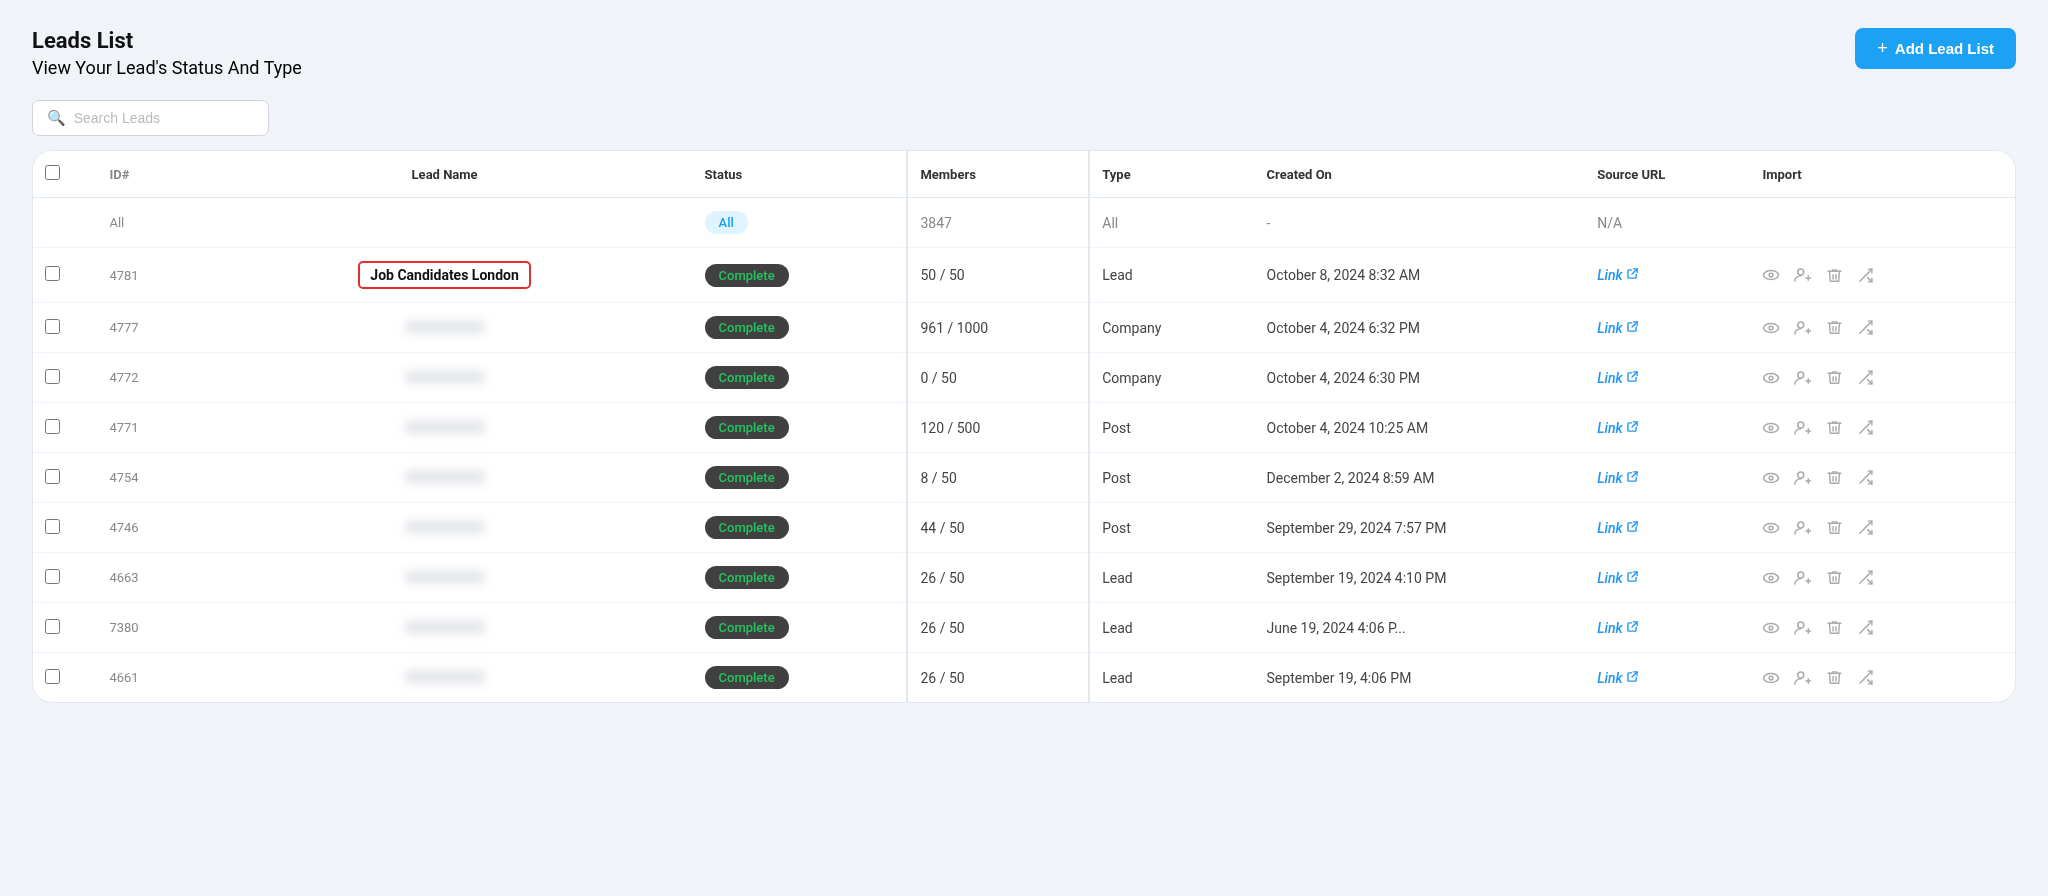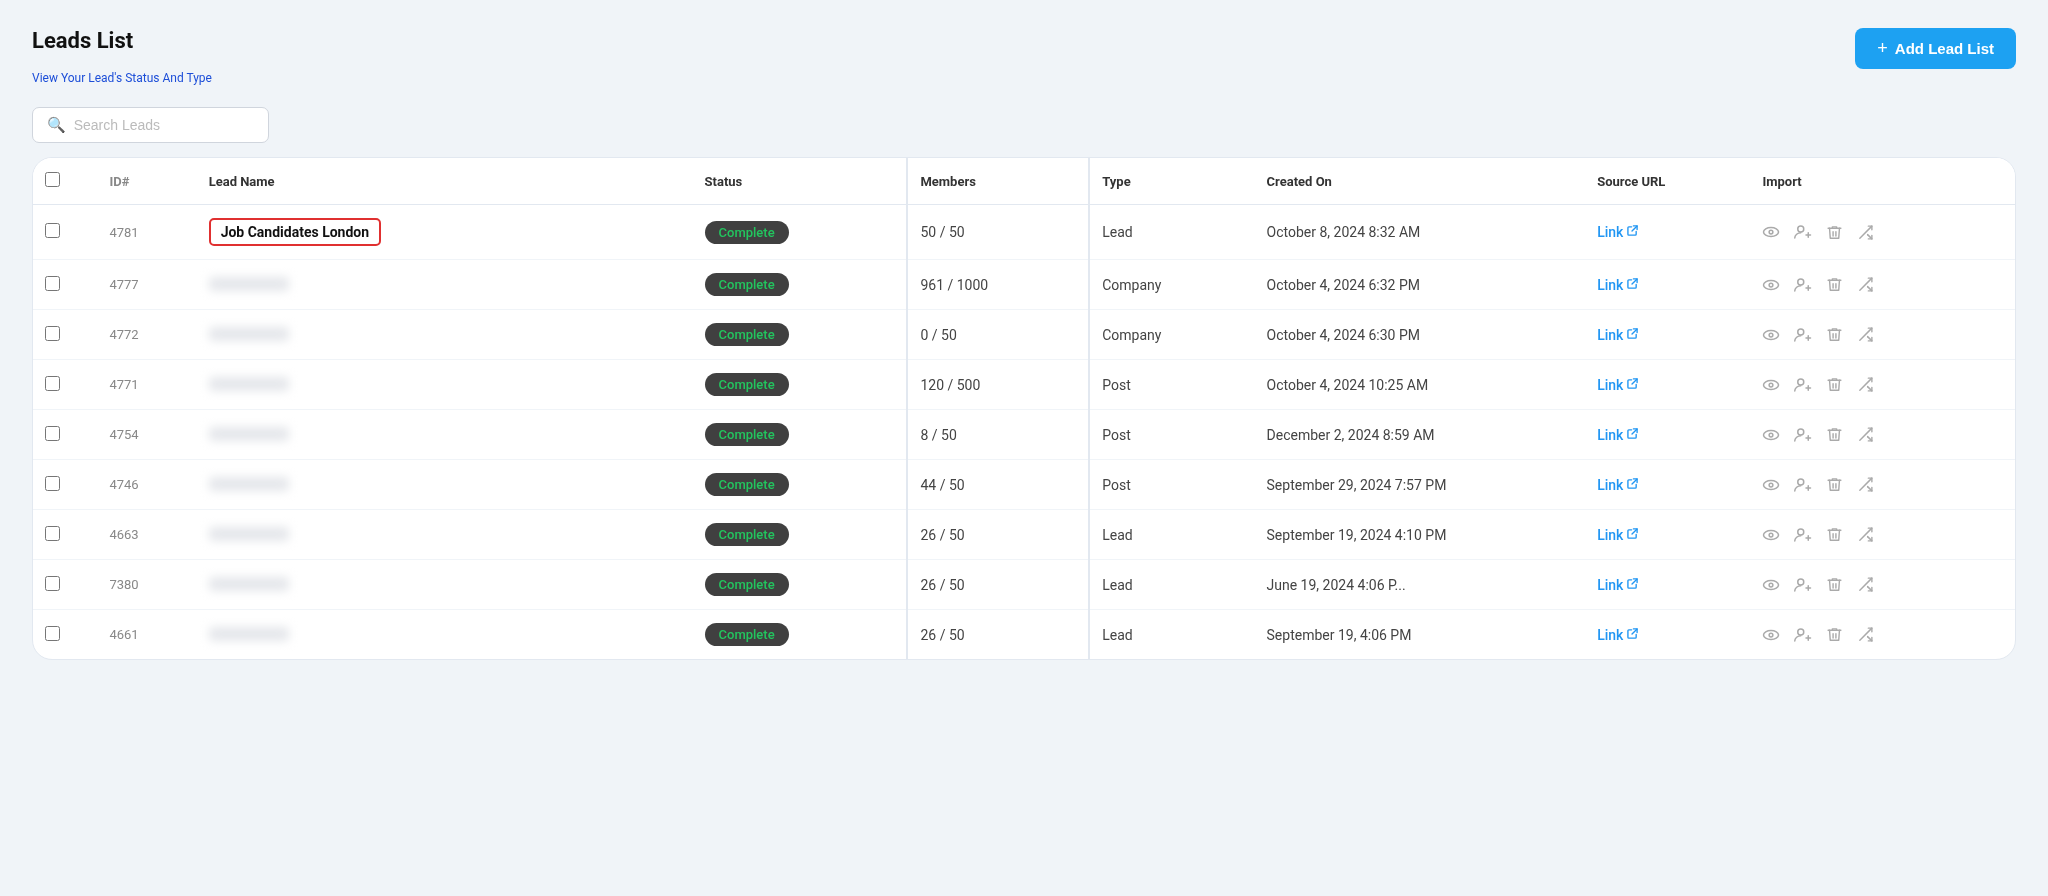--- a/index.html
+++ b/index.html
@@ -20,23 +20,23 @@
       justify-content: space-between;
       margin-bottom: 22px;
     }
     .header-title {
       font-size: 22px;
       font-weight: 700;
       color: #111;
       line-height: 1.2;
     }
     .header-subtitle {
-      font-size: 12px;
-      color: #1d4ed8;
-      margin-top: 17px;
+      font-size: 18px;
+      color: #000000;
+      margin-top: 3px;
     }
     .add-lead-btn {
       background: #1da1f2;
       color: #fff;
       border: none;
       border-radius: 8px;
       padding: 10px 22px;
       font-size: 15px;
       font-weight: 600;
       cursor: pointer;
@@ -145,21 +145,21 @@
       font-size: 14px;
       color: #444;
       vertical-align: middle;
     }
     tbody td.members-col {
       border-left: 2px solid #e2e8f0;
       border-right: 2px solid #e2e8f0;
     }
     .checkbox-col { width: 36px; }
     .id-col { width: 60px; color: #888; font-size: 13px; }
-    .lead-name-col { width: 300px; }
+    .lead-name-col { width: 300px; text-align: center; }
     .status-col { width: 130px; }
     .members-col { width: 110px; }
     .type-col { width: 100px; }
     .created-col { width: 200px; }
     .source-col { width: 100px; }
     .actions-col { width: 160px; }
 
     .status-badge {
       display: inline-block;
       padding: 4px 14px;
@@ -196,20 +196,21 @@
       color: #111;
     }
 
     .link-cell {
       color: #2196f3;
       font-weight: 500;
       display: flex;
       align-items: center;
       gap: 4px;
       cursor: pointer;
+      font-style: italic;
     }
     .link-cell .ext-icon { font-size: 11px; }
 
     .actions-cell {
       display: flex;
       align-items: center;
       gap: 14px;
     }
     .action-icon {
       color: #aaa;
@@ -263,20 +264,33 @@
           <th class="lead-name-col">Lead Name</th>
           <th class="status-col">Status</th>
           <th class="members-col members-col">Members</th>
           <th class="type-col">Type</th>
           <th class="created-col">Created On</th>
           <th class="source-col">Source URL</th>
           <th class="actions-col">Import</th>
         </tr>
       </thead>
       <tbody id="table-body">
+      <tr class="all-row">
+      <td class="checkbox-col"></td>
+      <td class="id-col" style="color:#888;">All</td>
+      <td class="lead-name-col"></td>
+      <td class="status-col">
+        <span class="status-badge badge-all">All</span>
+      </td>
+      <td class="members-col members-col">3847</td>
+      <td class="type-col">All</td>
+      <td class="created-col">-</td>
+      <td class="source-col">N/A</td>
+      <td class="actions-col"></td>
+    </tr>
           <tr class="highlighted-row">
       <td class="checkbox-col">
         <input type="checkbox" style="">
       </td>
       <td class="id-col">4781</td>
       <td class="lead-name-col"><div class="lead-name-box">Job Candidates London</div></td>
       <td class="status-col">
         <span class="status-badge badge-complete">Complete</span>
       </td>
       <td class="members-col members-col">50 / 50</td>

